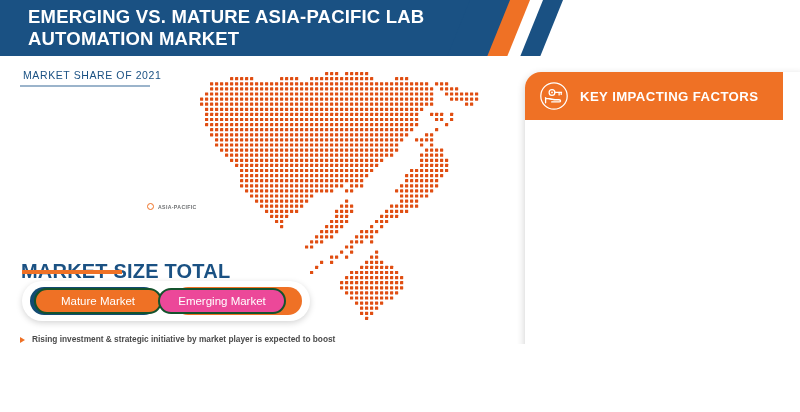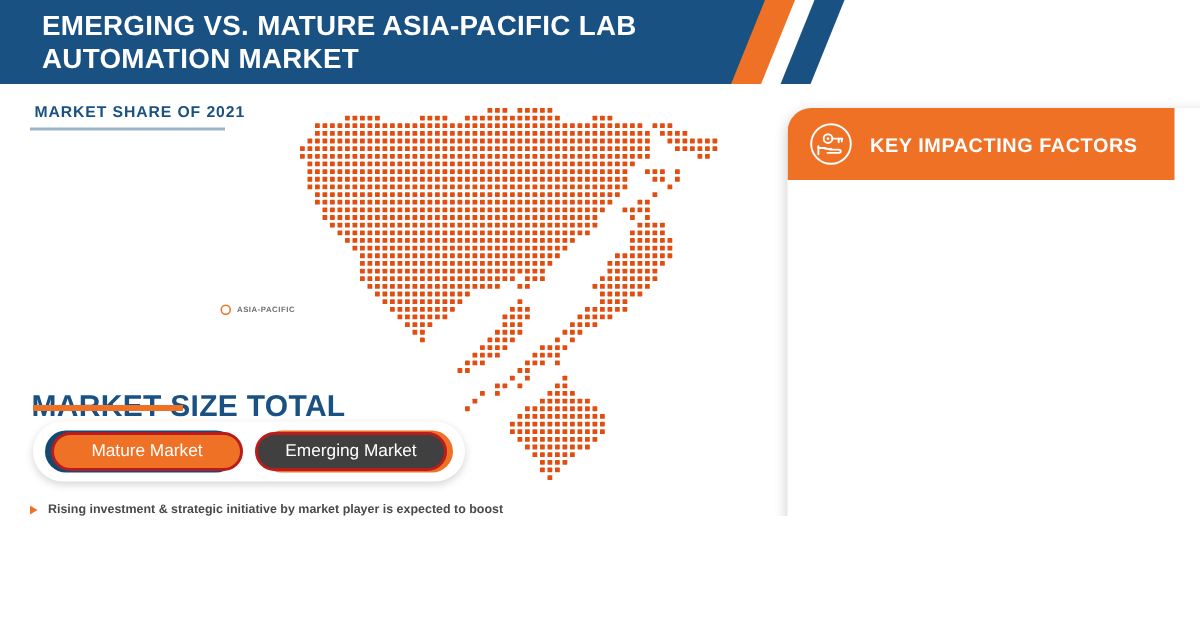--- a/index.html
+++ b/index.html
@@ -37,21 +37,21 @@
     transform:skewX(-22deg);transform-origin:top left;
   }
   .hdr-slant-c{
     left:543px;width:20px;background:#1a5183;
     transform:skewX(-22deg);transform-origin:top left;
   }
 
   
   .share-label{
     position:absolute;left:23px;top:69px;
-    color:#1a5183;font-size:10.5px;font-weight:bold;letter-spacing:0.6px;
+    color:#1a5183;font-size:10.5px;font-weight:normal;letter-spacing:0.6px;
   }
   .share-rule{
     position:absolute;left:20px;top:85px;width:130px;height:1.5px;background:#9bb4cb;
   }
 
   
   .map{position:absolute;left:190px;top:72px;width:300px;height:255px;}
   .map svg{display:block;}
 
   
@@ -75,24 +75,24 @@
     background:#ffffff;border-radius:20px;
     box-shadow:0 2px 6px rgba(0,0,0,0.17);
   }
   .pill-back{position:absolute;height:28px;border-radius:14px;top:6px;}
   .pill-back-blue{left:8px;width:128px;background:#134a72;}
   .pill-back-orange{left:152px;width:128px;background:#ef7125;}
   .pill{
     position:absolute;height:26px;border-radius:13px;top:7px;
     display:flex;align-items:center;justify-content:center;
     color:#ffffff;font-size:11.5px;
-    border:2px solid #b91c1c;box-sizing:border-box;
+    border:2px solid #14532d;box-sizing:border-box;
   }
   .pill-mature{left:12px;width:128px;background:#ef7125;}
-  .pill-emerging{left:148px;width:128px;background:#404040;}
+  .pill-emerging{left:136px;width:128px;background:#ec4899;}
 
   
   .note{
     position:absolute;left:20px;top:334px;width:320px;
     display:flex;gap:7px;
   }
   .note-arrow{
     width:0;height:0;flex:none;margin-top:3px;
     border-left:5px solid #ef7125;
     border-top:3.5px solid transparent;

